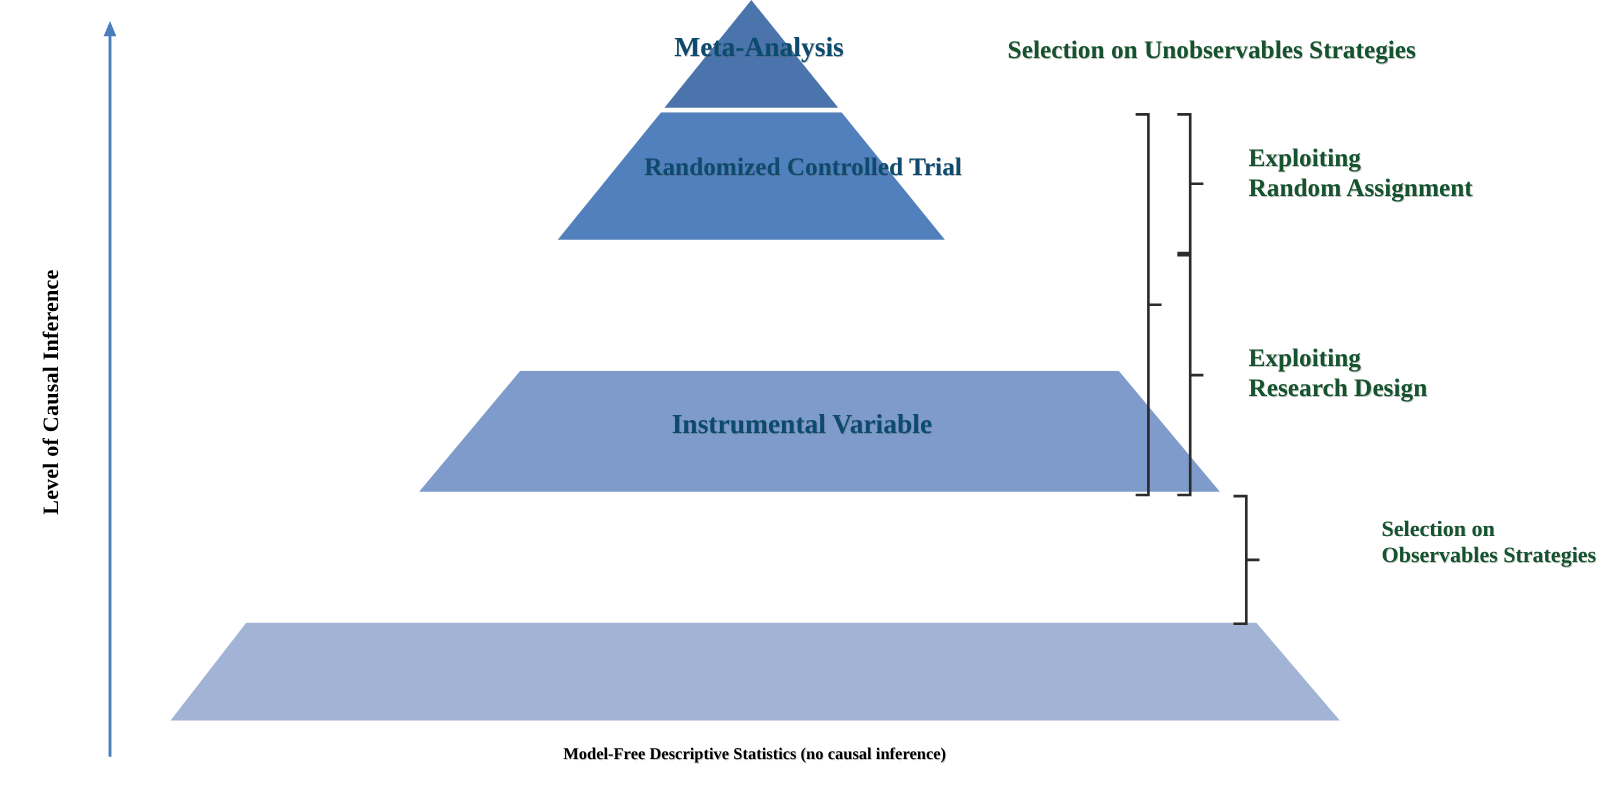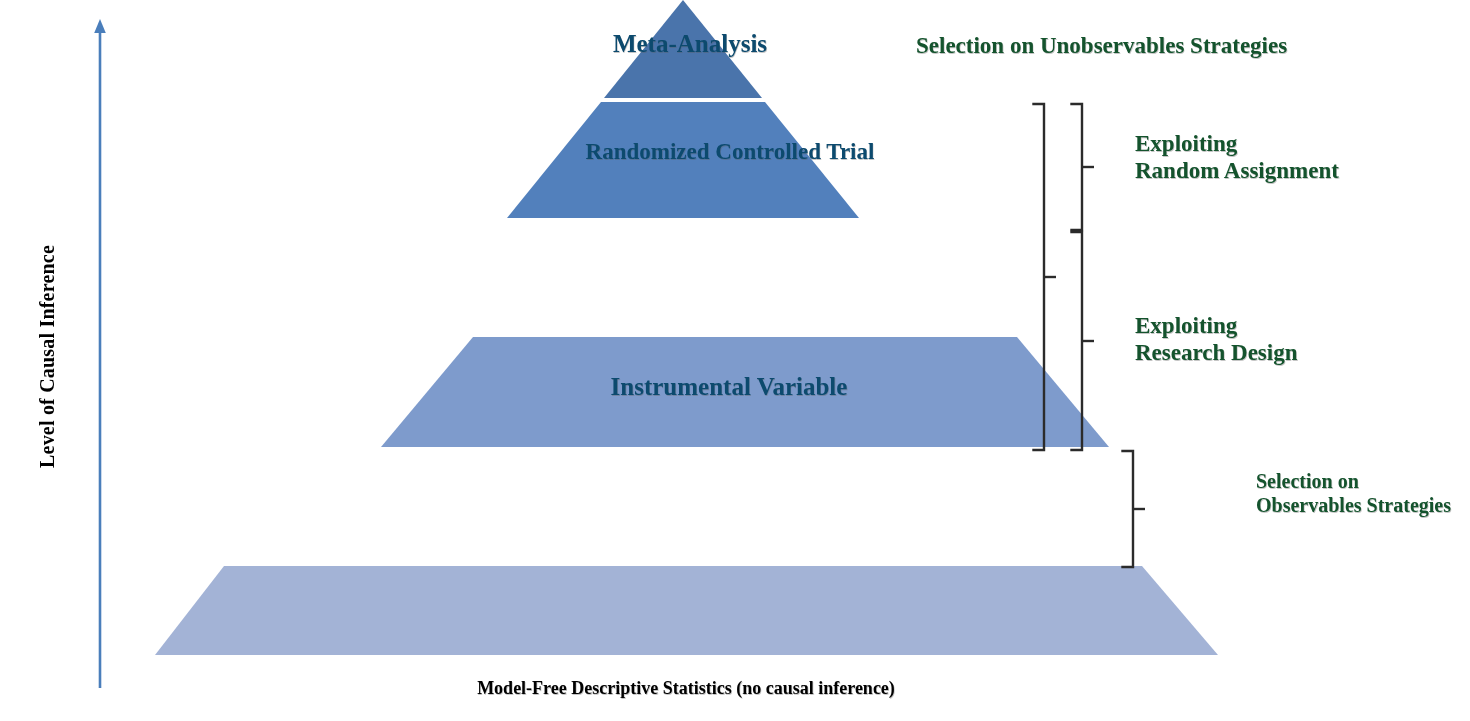--- a/index.html
+++ b/index.html
@@ -134,15 +134,15 @@
 
   <div class="annot" style="left:1135px;top:130px;font-size:23px;">Exploiting
 Random Assignment</div>
 
   <div class="annot" style="left:1135px;top:312px;font-size:23px;">Exploiting
 Research Design</div>
 
   <div class="annot" style="left:1220px;top:470px;font-size:20px;margin-left:36px;">Selection on
 Observables Strategies</div>
 
-  <div class="caption" style="left:186px;top:678px;width:1000px;font-size:18px;">Model-Free Descriptive Statistics (no causal inference)</div>
+  <div class="caption" style="left:186px;top:678px;width:1000px;font-size:15px;">Model-Free Descriptive Statistics (no causal inference)</div>
 
 </div>
 
 </body></html>

